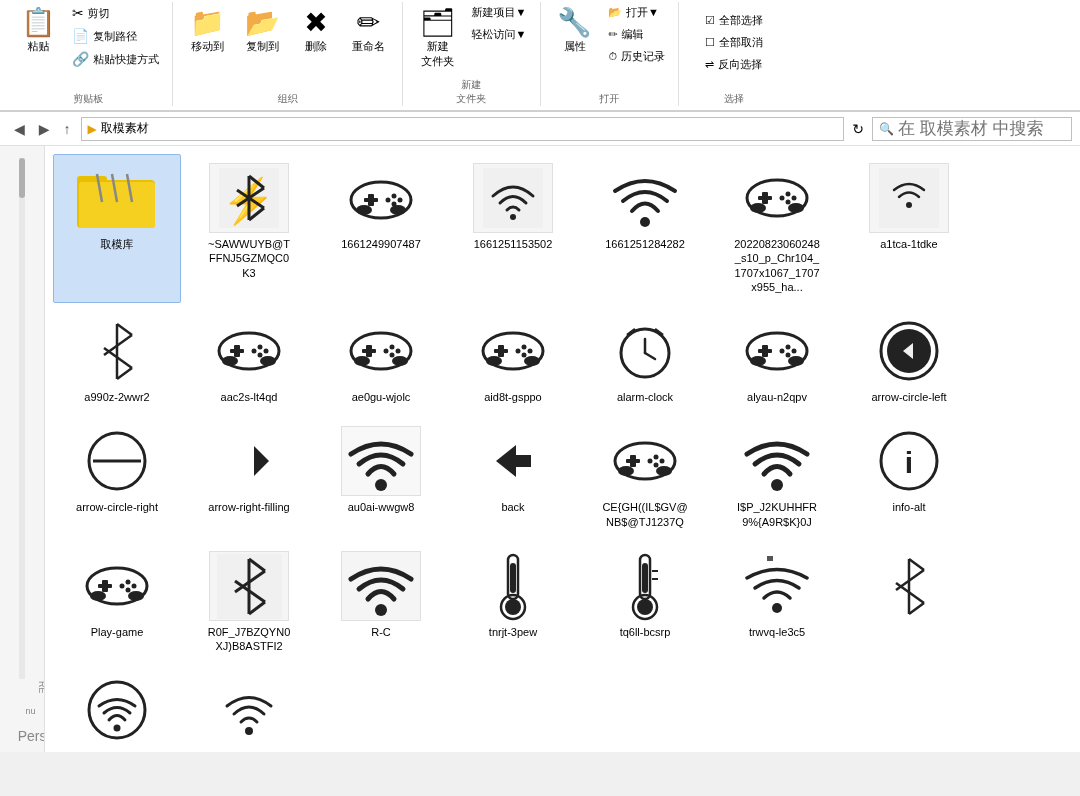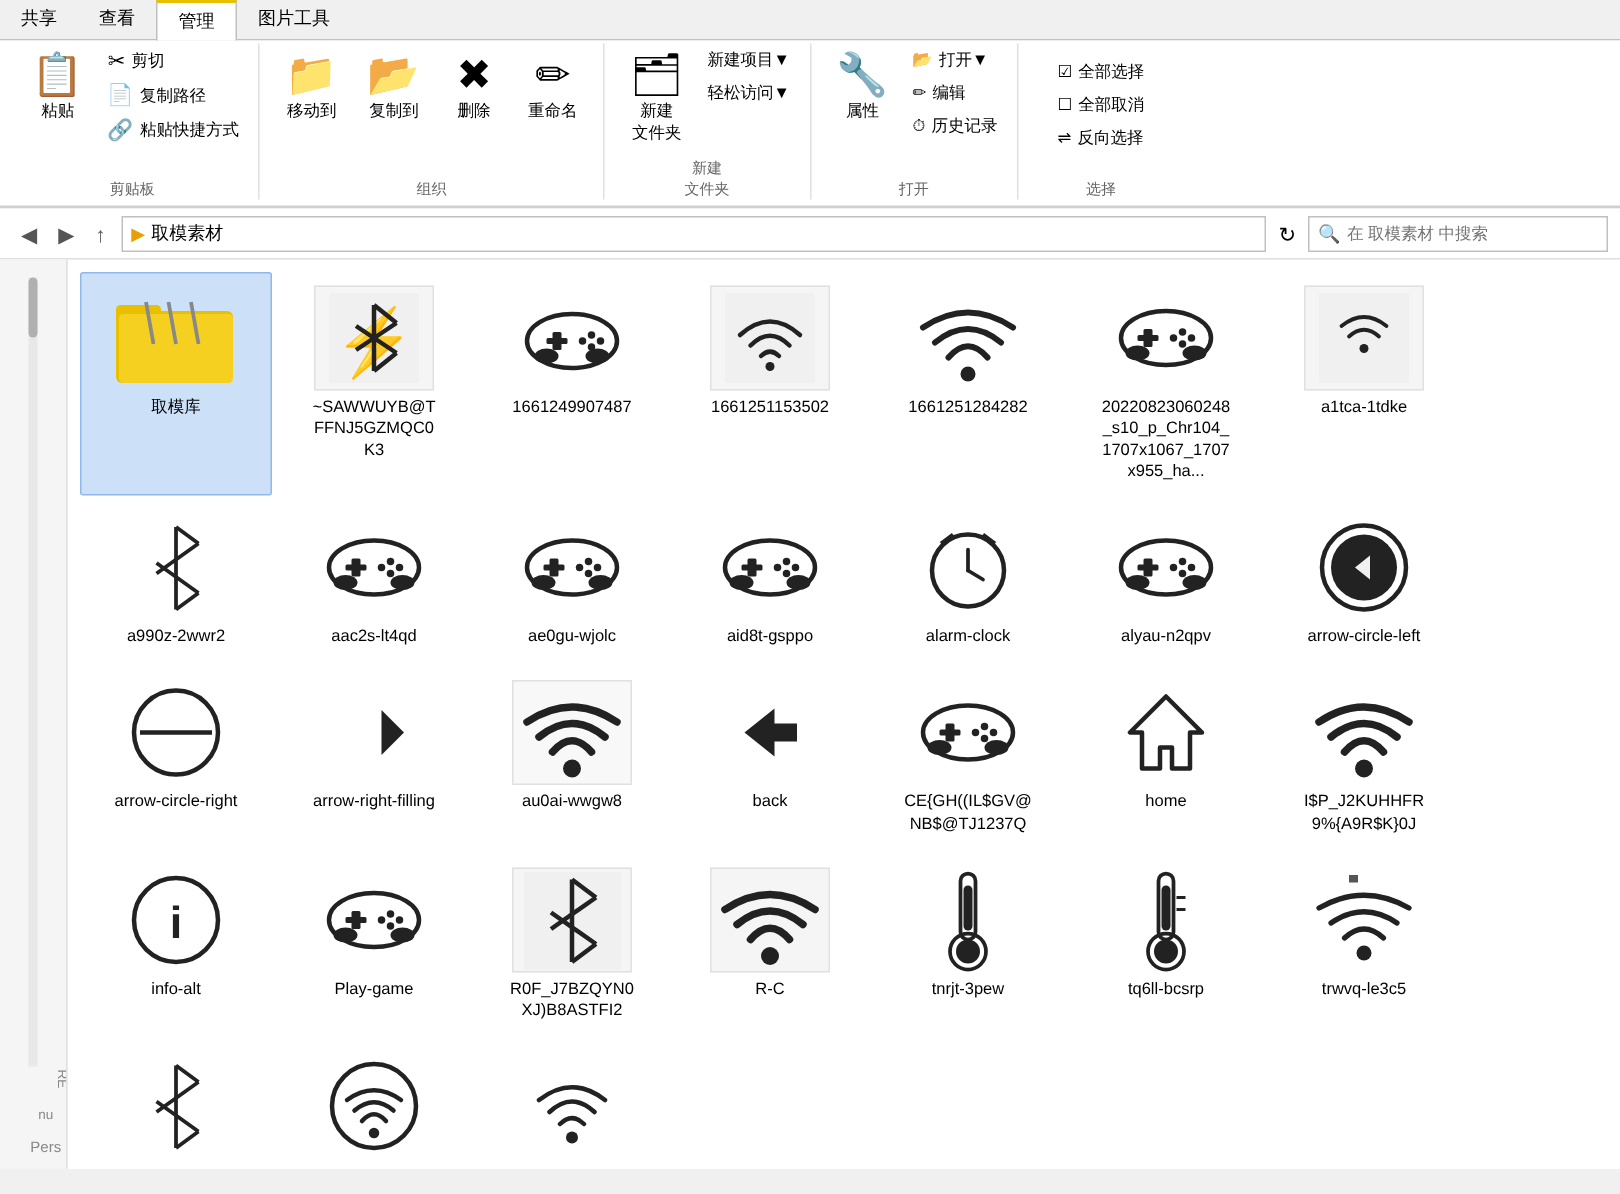--- a/index.html
+++ b/index.html
@@ -24,21 +24,21 @@
     
     .address-bar { display: flex; align-items: center; padding: 4px 8px; background: #fff; border-bottom: 1px solid #e0e0e0; gap: 4px; height: 34px; }
     .address-nav { display: flex; gap: 2px; }
     .nav-btn { background: none; border: none; padding: 4px 6px; cursor: pointer; color: #555; font-size: 14px; border-radius: 2px; }
     .address-path { flex: 1; display: flex; align-items: center; border: 1px solid #c0c0c0; padding: 2px 6px; height: 24px; background: #fff; }
     .address-path .chevron { color: #e8a000; margin-right: 4px; }
     .address-path span { font-size: 12px; }
     .address-refresh { background: none; border: none; padding: 4px; cursor: pointer; font-size: 14px; }
     .search-box { display: flex; align-items: center; border: 1px solid #c0c0c0; padding: 2px 6px; height: 24px; background: #fff; width: 200px; }
     .search-box .search-icon { color: #888; margin-right: 4px; font-size: 12px; }
-    .search-box input { border: none; outline: none; font-size: 11px; width: 100%; background: transparent; }
+    .search-box input { border: none; outline: none; font-size: 17px; width: 100%; background: transparent; }
 
     
     .main { display: flex; height: calc(796px - 190px); }
     .sidebar { width: 45px; background: #f5f5f5; border-right: 1px solid #e0e0e0; display: flex; flex-direction: column; align-items: center; padding-top: 4px; gap: 2px; overflow: hidden; position: relative; }
     .sidebar-btn { background: none; border: none; padding: 4px; cursor: pointer; font-size: 11px; color: #555; text-align: center; width: 40px; }
 
     
     .file-area { flex: 1; background: #fff; overflow: auto; padding: 8px; }
     .file-grid { display: grid; grid-template-columns: repeat(auto-fill, 128px); gap: 4px; }
     .file-item { display: flex; flex-direction: column; align-items: center; padding: 8px 20px; cursor: pointer; border: 1px solid transparent; border-radius: 2px; width: 128px; min-height: 100px; }
@@ -59,26 +59,20 @@
     .open-group { min-width: 100px; }
     .select-group { min-width: 110px; }
 
     
     svg { overflow: visible; }
   </style>
 </head>
 <body>
 
 <div class="ribbon">
-  <div class="ribbon-tabs">
-    <div class="ribbon-tab">共享</div>
-    <div class="ribbon-tab">查看</div>
-    <div class="ribbon-tab active">管理</div>
-    <div class="ribbon-tab">图片工具</div>
-  </div>
   <div class="ribbon-content">
 
     <div class="ribbon-group clipboard-group">
       <div class="ribbon-items">
         <div class="ribbon-btn-large">
           <div class="icon">📋</div>
           <span>粘贴</span>
         </div>
         <div class="ribbon-small-group">
           <div class="ribbon-btn-small">
@@ -206,21 +200,21 @@
 
   <div class="sidebar">
     <div style="width:8px; height:100%; position:relative;">
       <div style="width:6px; height:100%; background:#e8e8e8; margin:0 1px;">
         <div style="width:6px; height:40px; background:#b0b0b0; border-radius:3px; margin-top:8px;"></div>
       </div>
     </div>
     <div style="display:flex; flex-direction:column; gap:4px; padding: 4px 2px; align-items:center;margin-left:17px;">
       <div class="sidebar-btn" style="font-size:9px; writing-mode:vertical-rl; color:#888;">RE</div>
       <div class="sidebar-btn" style="font-size:9px; color:#888;">nu</div>
-      <div class="sidebar-btn" style="font-size:10px; color:#888;">Pers</div>
+      <div class="sidebar-btn" style="font-size:14px; color:#888;text-align:right;">Pers</div>
     </div>
   </div>
 
   <div class="file-area">
     <div class="file-grid">
 
       <div class="file-item selected">
         <div class="file-icon folder">
           <svg width="80" height="64" viewBox="0 0 80 64">
             <rect x="0" y="14" width="78" height="48" rx="4" fill="#e8c000"></rect>
@@ -480,28 +474,20 @@
             <circle cx="52" cy="30" r="2.5" fill="#222"></circle>
             <circle cx="46" cy="34" r="2.5" fill="#222"></circle>
             <circle cx="40" cy="30" r="2.5" fill="#222"></circle>
             <ellipse cx="16" cy="40" rx="8" ry="5" fill="#222"></ellipse>
             <ellipse cx="54" cy="40" rx="8" ry="5" fill="#222"></ellipse>
           </svg>
         </div>
         <span class="file-label">CE{GH((IL$GV@NB$@TJ1237Q</span>
       </div>
 
-      <div class="file-item">
-        <div class="file-icon">
-          <svg width="65" height="65" viewBox="0 0 65 65">
-            <polygon points="32,8 8,32 16,32 16,56 28,56 28,42 36,42 36,56 48,56 48,32 56,32" fill="none" stroke="#222" stroke-width="3" stroke-linejoin="round"></polygon>
-          </svg>
-        </div>
-        <span class="file-label">home</span>
-      </div>
 
       <div class="file-item">
         <div class="file-icon">
           <svg width="70" height="65" viewBox="0 0 70 65">
             <path d="M5 25 Q35 5 65 25" fill="none" stroke="#222" stroke-width="5" stroke-linecap="round"></path>
             <path d="M13 35 Q35 17 57 35" fill="none" stroke="#222" stroke-width="5" stroke-linecap="round"></path>
             <path d="M22 45 Q35 30 48 45" fill="none" stroke="#222" stroke-width="5" stroke-linecap="round"></path>
             <circle cx="35" cy="56" r="6" fill="#222"></circle>
           </svg>
         </div>

